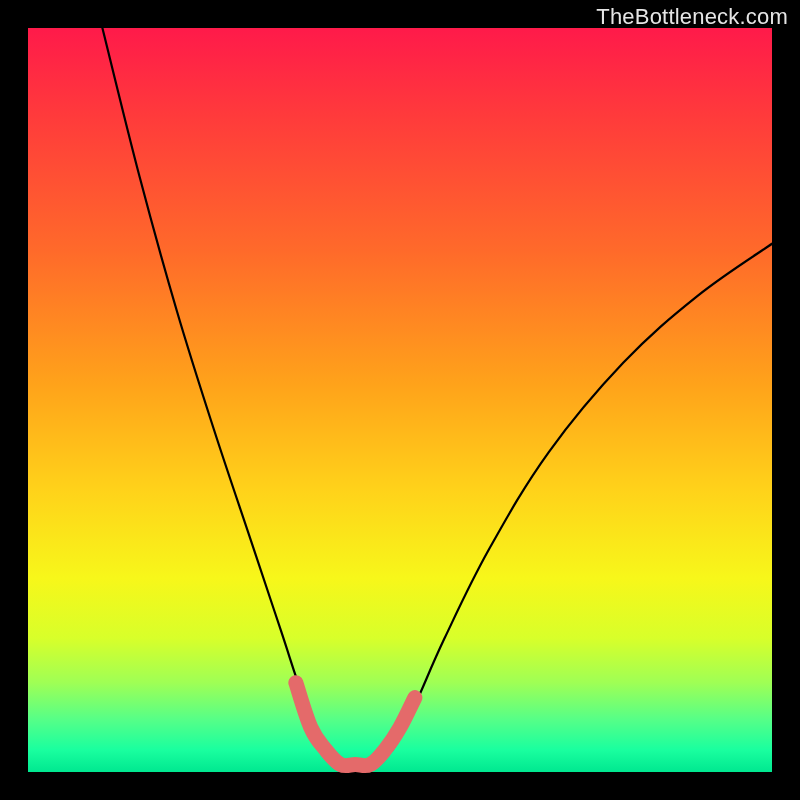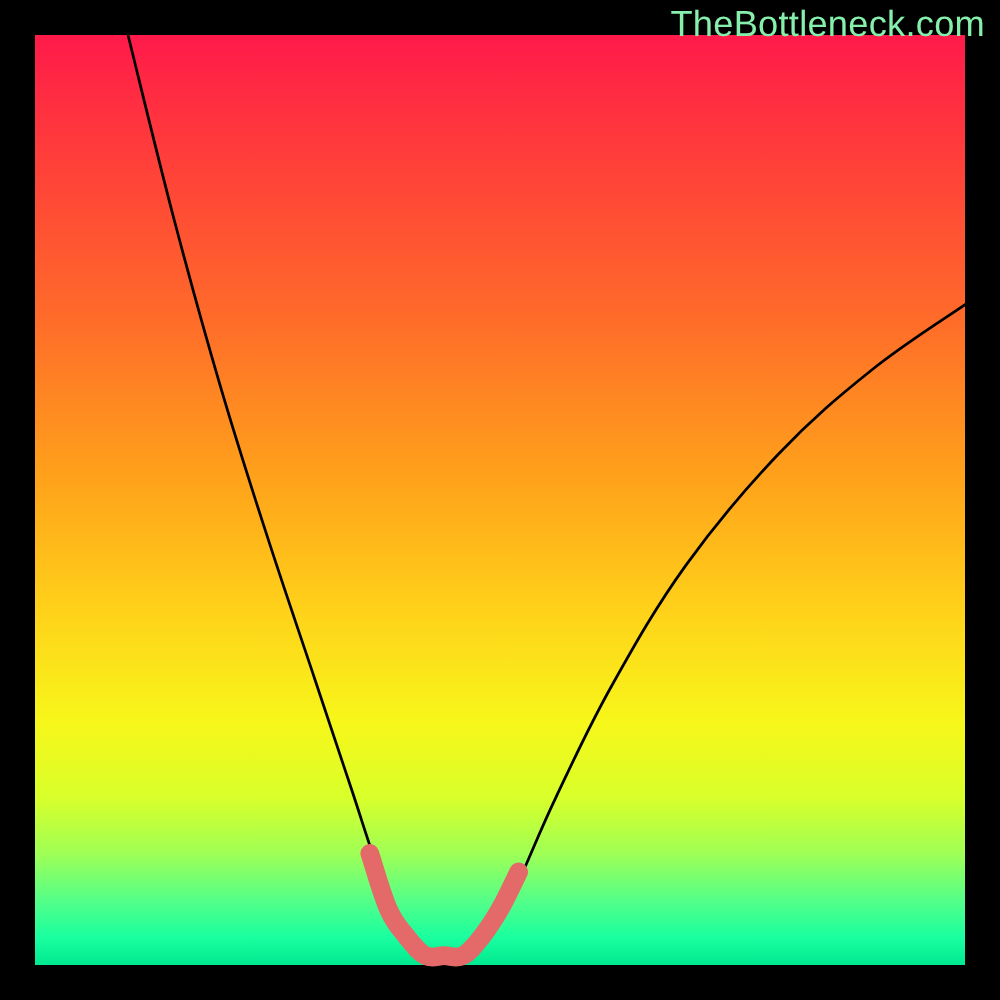--- a/index.html
+++ b/index.html
@@ -14,22 +14,22 @@
   #stage {
     position: relative;
     width: 800px;
     height: 800px;
     background: #000;
   }
   #watermark {
     position: absolute;
     top: 4px;
     right: 12px;
-    color: #86efac;
-    font-size: 29px;
+    color: #e5e5e5;
+    font-size: 22px;
     font-weight: 500;
     letter-spacing: 0.2px;
     z-index: 10;
   }
   svg {
     position: absolute;
     top: 0;
     left: 0;
   }
 </style>

